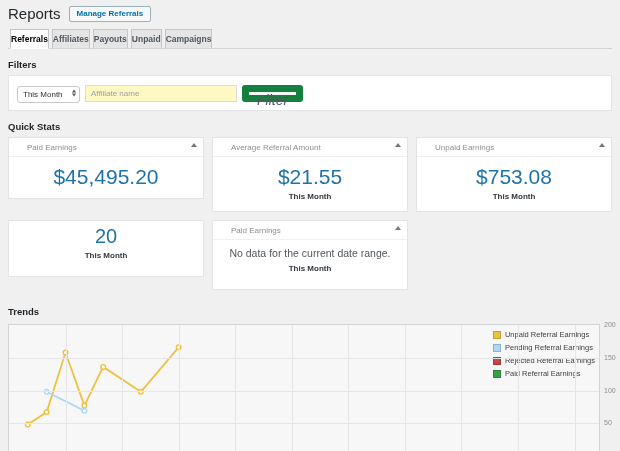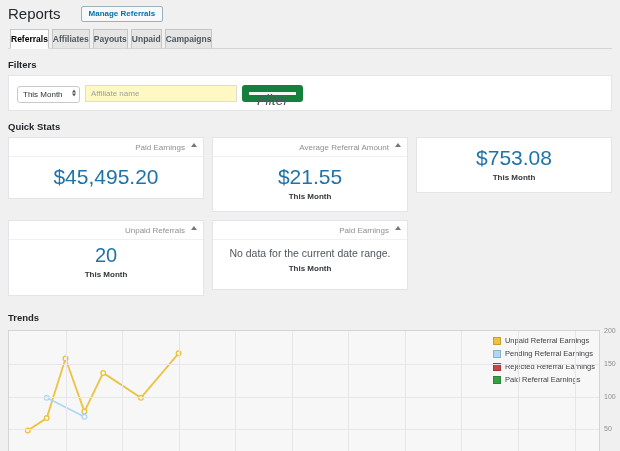--- a/index.html
+++ b/index.html
@@ -5,21 +5,21 @@
   * { box-sizing: border-box; margin: 0; padding: 0; }
   html, body { width: 620px; height: 451px; overflow: hidden; }
   body {
     background: #f0f0f1;
     font-family: "Liberation Sans", sans-serif;
     color: #3c434a;
   }
   .wrap { padding: 0 8px; }
 
   
-  .page-header { display: flex; align-items: center; gap: 20px; padding-top: 5px; }
+  .page-header { display: flex; align-items: center; gap: 8px; padding-top: 5px; }
   h1.page-title { font-size: 15px; font-weight: 400; color: #23282d; }
   .page-title-action {
     display: inline-block; font-size: 8px; font-weight: bold; color: #0073aa;
     background: #f7f8f9; border: 1px solid #9db1bd; border-radius: 2px;
     padding: 3px 7px; text-decoration: none; cursor: pointer; line-height: 1;
   }
 
   
   .nav-tab-wrapper { margin-top: 6px; border-bottom: 1px solid #d5d5d7; padding-left: 2px; }
   .nav-tab {
@@ -57,21 +57,21 @@
     height: 17px; font-size: 14px; padding: 0 8px; color: #50575e; cursor: pointer;
     background: #f6f7f7; border: 7px solid #15803d; border-radius: 3px;
     font-family: "Liberation Sans", sans-serif;
     font-style: italic;
   }
 
   
   .stats-grid { display: grid; grid-template-columns: repeat(3, 1fr); gap: 8px; margin-bottom: 8px; align-items: start; }
   .stat-card { background: #fff; border: 1px solid #e2e4e7; }
   .stat-card-header {
-    position: relative; text-align: right; font-size: 8px; color: #8c8f94;
+    position: relative; text-align: left; font-size: 8px; color: #8c8f94;
     padding: 5px 18px 4px; border-bottom: 1px solid #f0f0f1;
   }
   .stat-card-toggle { position: absolute; right: 4px; top: 3px; background: none; border: none; cursor: pointer; padding: 2px; }
   .tri-up { display: block; width: 0; height: 0; border-left: 3px solid transparent; border-right: 3px solid transparent; border-bottom: 4px solid #72777c; }
   .stat-card-body { text-align: center; padding: 8px 4px 10px; }
   .stat-value { font-size: 21px; color: #1e73a8; line-height: 1.1; }
   .stat-sub { font-size: 8px; font-weight: bold; color: #32373c; margin-top: 4px; }
   .row2 .stat-card-body { padding: 4px 4px 16px; }
   .row2 .stat-value { font-size: 20px; }
   .stat-nodata { font-size: 10.5px; color: #50575e; padding: 3px 4px 1px; }
@@ -137,35 +137,35 @@
         <button class="stat-card-toggle">
             <span class="tri-up"></span>
           </button>
       </div>
       <div class="stat-card-body">
         <div class="stat-value">$21.55</div>
         <div class="stat-sub">This Month</div>
       </div>
     </div>
     <div class="stat-card">
+      <div class="stat-card-header">
+        <span>Unpaid Earnings</span>
+        <button class="stat-card-toggle">
+            <span class="tri-up"></span>
+          </button>
+      </div>
       <div class="stat-card-body">
         <div class="stat-value">$753.08</div>
         <div class="stat-sub">This Month</div>
       </div>
     </div>
   </div>
 
   <div class="stats-grid row2">
     <div class="stat-card">
-      <div class="stat-card-header">
-        <span>Unpaid Referrals</span>
-        <button class="stat-card-toggle">
-            <span class="tri-up"></span>
-          </button>
-      </div>
       <div class="stat-card-body">
         <div class="stat-value">20</div>
         <div class="stat-sub">This Month</div>
       </div>
     </div>
     <div class="stat-card">
       <div class="stat-card-header">
         <span>Paid Earnings</span>
         <button class="stat-card-toggle">
             <span class="tri-up"></span>

